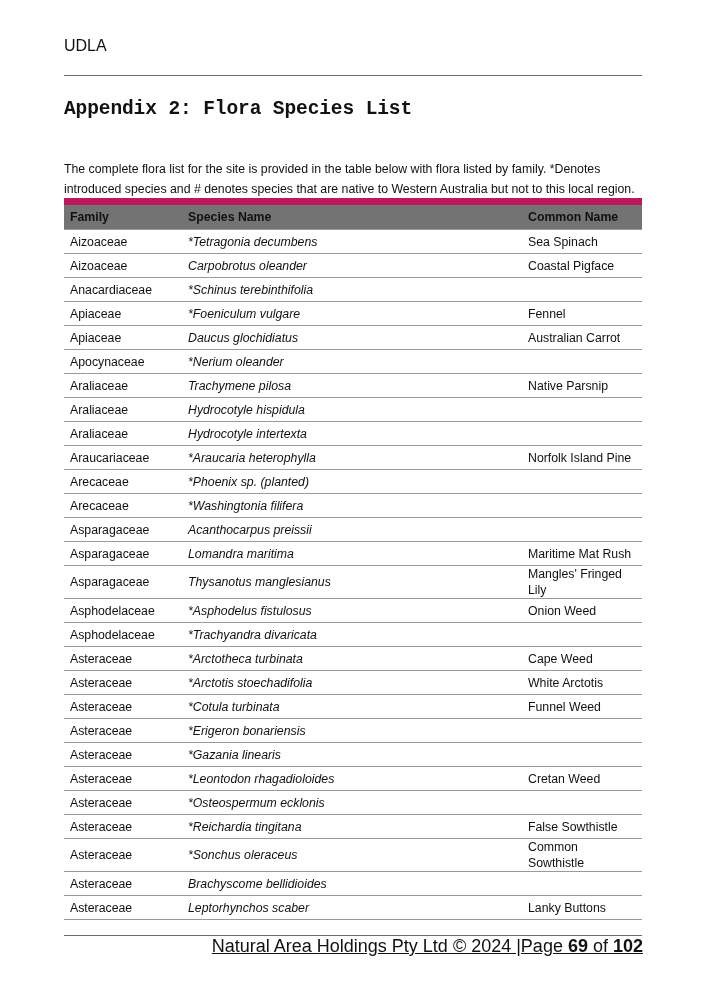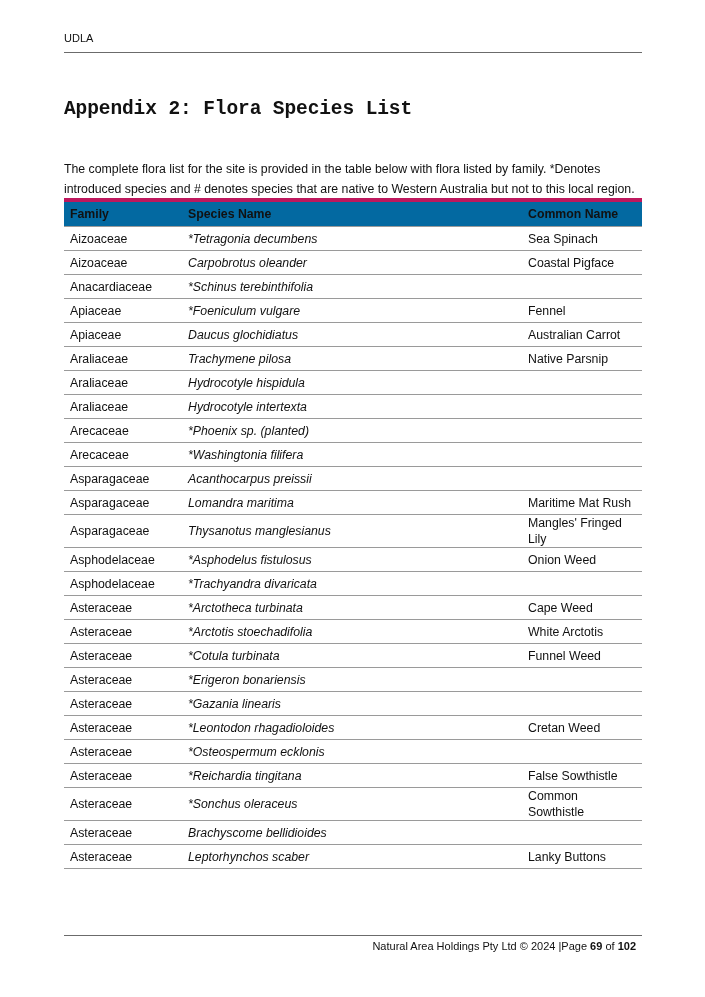--- a/index.html
+++ b/index.html
@@ -2,54 +2,54 @@
 <html><head>
 <meta charset="utf-8">
 <style>
   html, body { margin: 0; padding: 0; background: #ffffff; }
   body {
     width: 705px; height: 997px; position: relative; overflow: hidden;
     font-family: "Liberation Sans", "DejaVu Sans", sans-serif;
     color: #111111;
   }
   .header {
-    position: absolute; left: 64px; top: 28px; width: 578px;
-    font-size: 11px; line-height: 20px;
-    border-bottom: 1px solid #6b6b6b; padding-bottom: 4px;
+    position: absolute; left: 64px; top: 36px; width: 578px;
+    font-size: 16px; line-height: 20px;
+    border-bottom: 1px solid #6b6b6b; padding-bottom: 19px;
   }
   .title {
     position: absolute; left: 64px; top: 98px;
     font-size: 19.5px; font-weight: bold; letter-spacing: -0.1px; font-family: Liberation Mono, monospace;
   }
   .intro {
     position: absolute; left: 64px; top: 143px; width: 590px;
     font-size: 12.3px; line-height: 20px; margin-top: 16px;
   }
   table.flora {
     position: absolute; left: 64px; top: 198px; width: 578px;
     border-collapse: collapse; font-size: 12.3px;
   }
   table.flora th, table.flora td {
     text-align: left; padding: 0 6px; vertical-align: middle;
     border-bottom: 1px solid #9a9a9a; height: 23px;
   }
   table.flora thead th {
-    background: #0369a1; font-weight: bold; height: 24px;
-    border-top: 4px solid #be185d;
+    background: #737373; font-weight: bold; height: 24px;
+    border-top: 7px solid #be185d;
   }
   table.flora td.sp { font-style: italic; margin-left: 33px; }
   table.flora td.cn { line-height: 16px; }
   col.c1 { width: 118px; } col.c2 { width: 340px; } col.c3 { width: 120px; }
   .footer-line {
     position: absolute; left: 64px; top: 935px; width: 578px;
     border-top: 1px solid #6b6b6b;
   }
   .footer {
-    position: absolute; right: 69px; top: 937px;
-    font-size: 11px; line-height: 18px; white-space: pre;
+    position: absolute; right: 62px; top: 937px;
+    font-size: 18px; line-height: 18px; white-space: pre; text-decoration: underline;
   }
   .footer b { font-weight: bold; }
 </style>
 </head>
 <body>
 
 <div class="header">
   <div>UDLA</div>
 </div>
 
@@ -90,35 +90,45 @@
         <td>Apiaceae</td>
         <td class="sp">*Foeniculum vulgare</td>
         <td class="cn">Fennel</td>
       </tr>
       <tr>
         <td>Apiaceae</td>
         <td class="sp">Daucus glochidiatus</td>
         <td class="cn">Australian Carrot</td>
       </tr>
       <tr>
+        <td>Apocynaceae</td>
+        <td class="sp">*Nerium oleander</td>
+        <td class="cn"></td>
+      </tr>
+      <tr>
         <td>Araliaceae</td>
         <td class="sp">Trachymene pilosa</td>
         <td class="cn">Native Parsnip</td>
       </tr>
       <tr>
         <td>Araliaceae</td>
         <td class="sp">Hydrocotyle hispidula</td>
         <td class="cn"></td>
       </tr>
       <tr>
         <td>Araliaceae</td>
         <td class="sp">Hydrocotyle intertexta</td>
         <td class="cn"></td>
       </tr>
       <tr>
+        <td>Araucariaceae</td>
+        <td class="sp">*Araucaria heterophylla</td>
+        <td class="cn">Norfolk Island Pine</td>
+      </tr>
+      <tr>
         <td>Arecaceae</td>
         <td class="sp">*Phoenix sp. (planted)</td>
         <td class="cn"></td>
       </tr>
       <tr>
         <td>Arecaceae</td>
         <td class="sp">*Washingtonia filifera</td>
         <td class="cn"></td>
       </tr>
       <tr>

